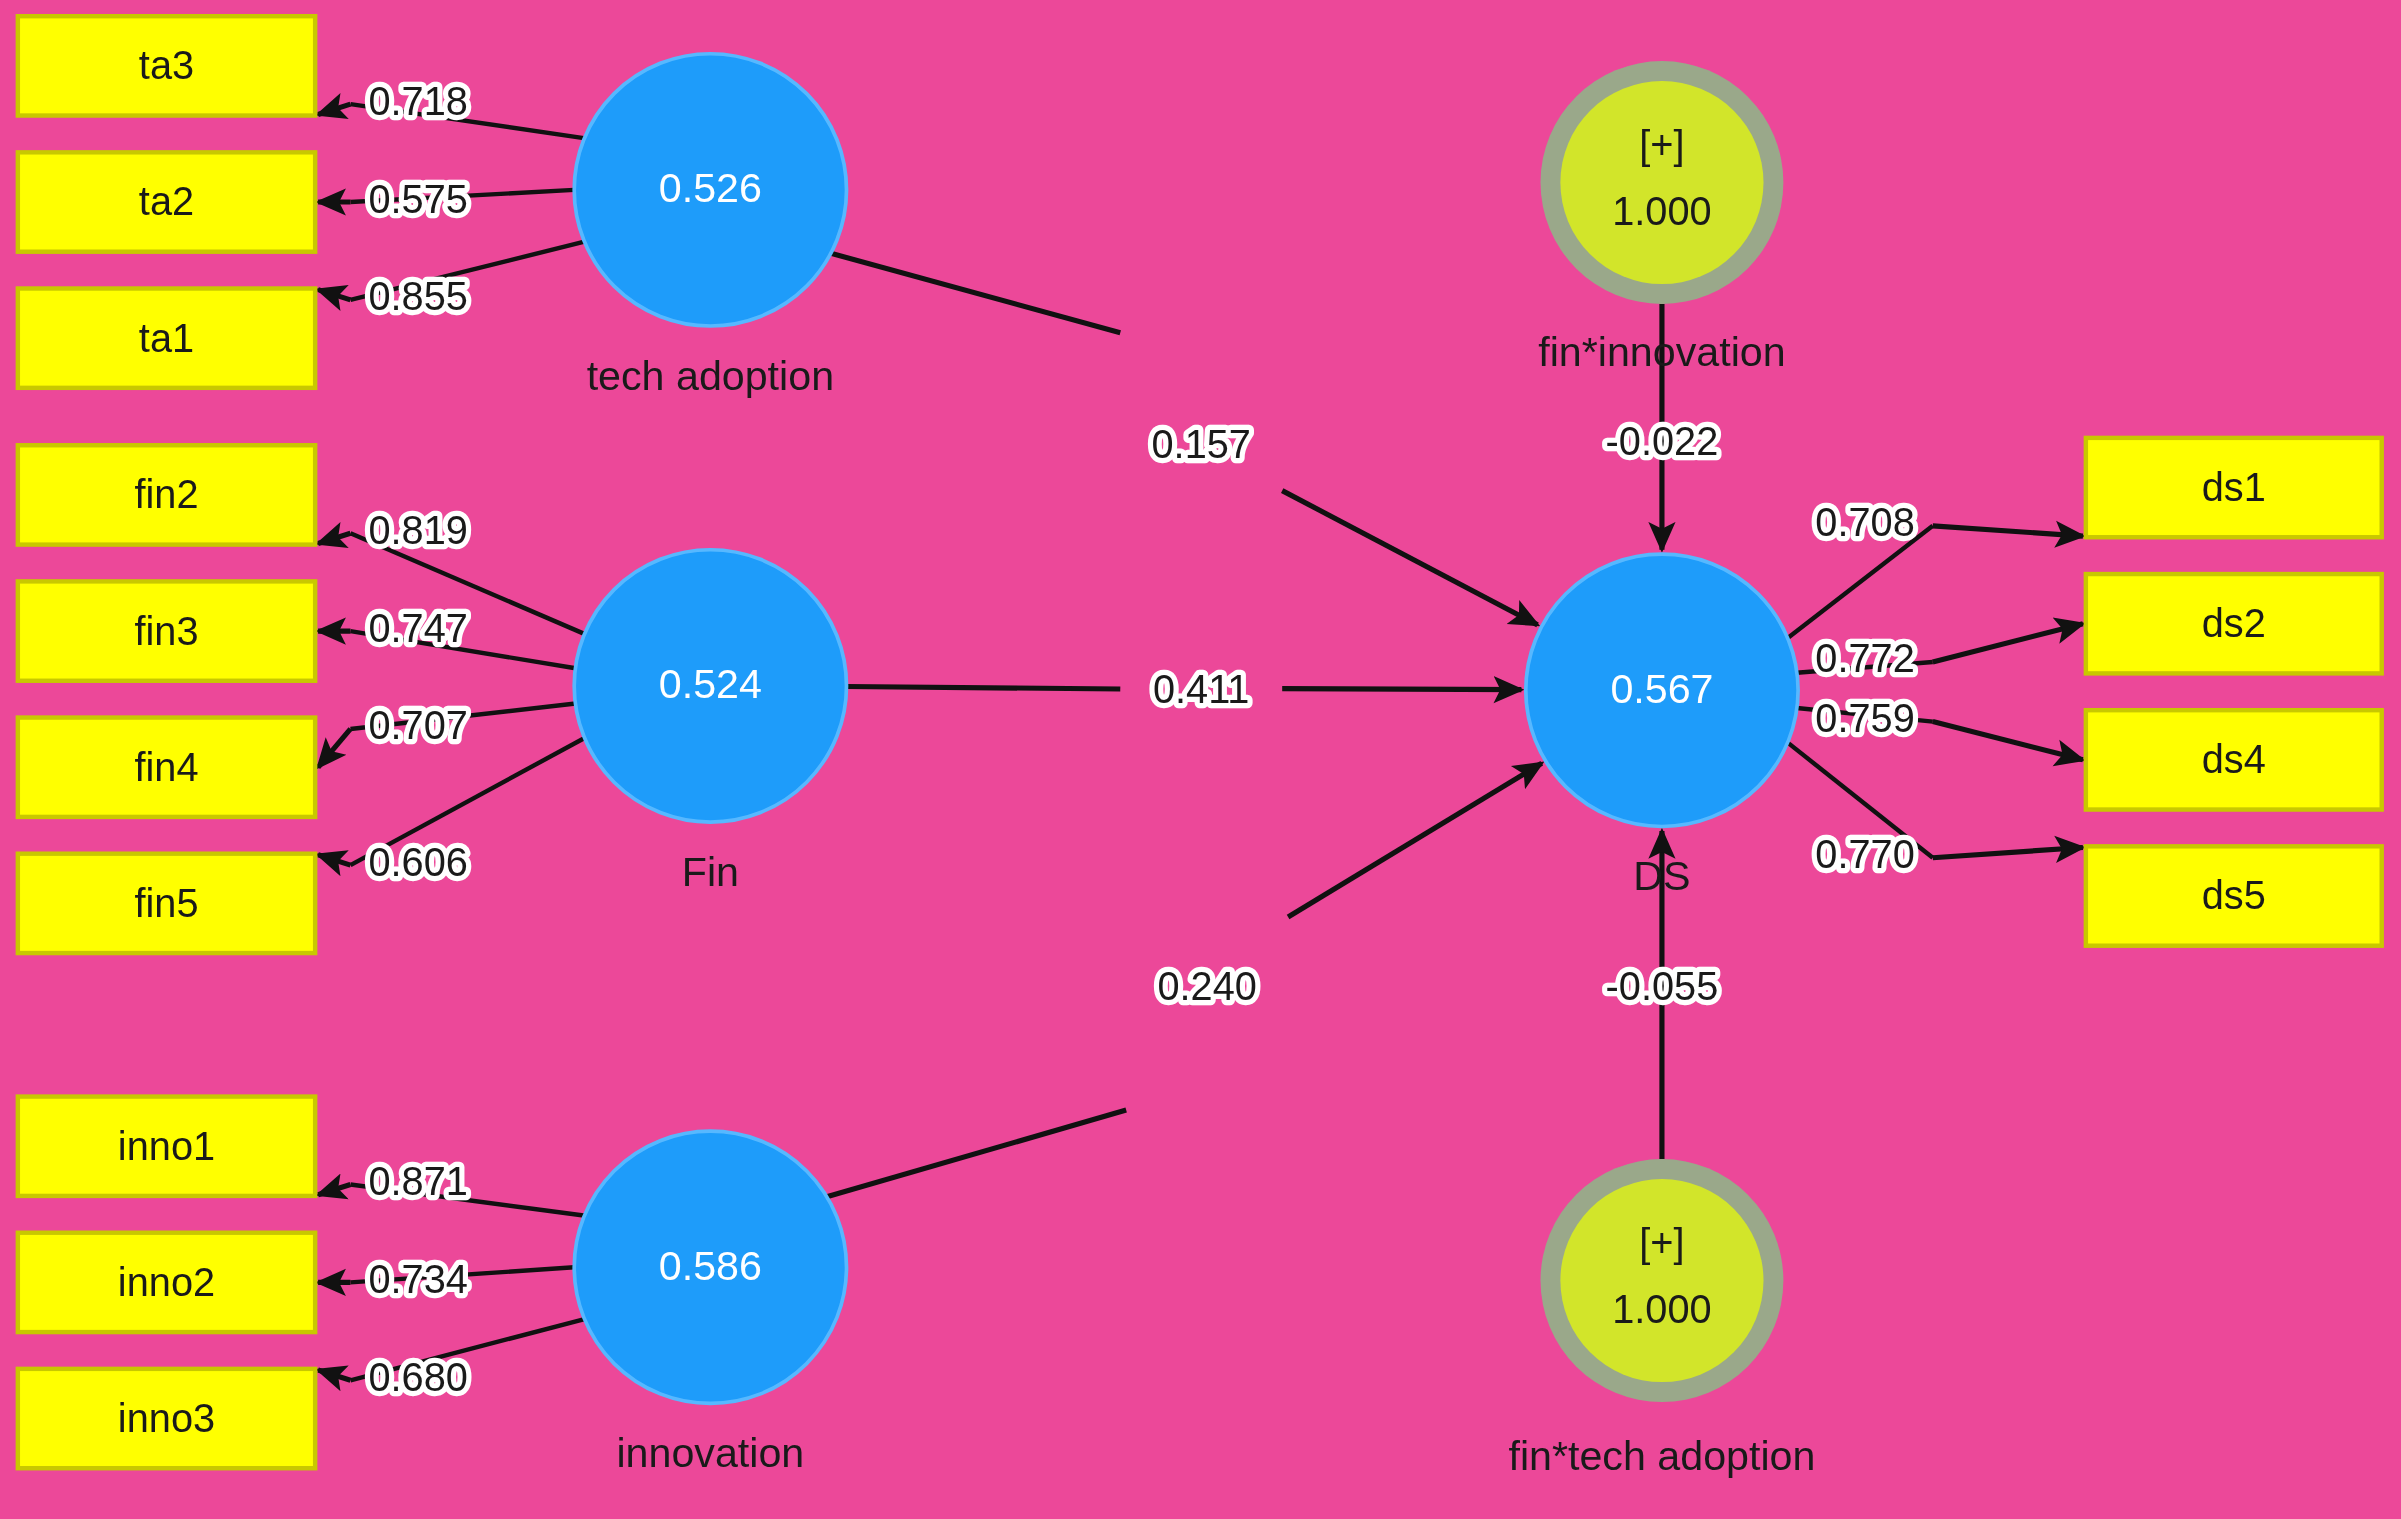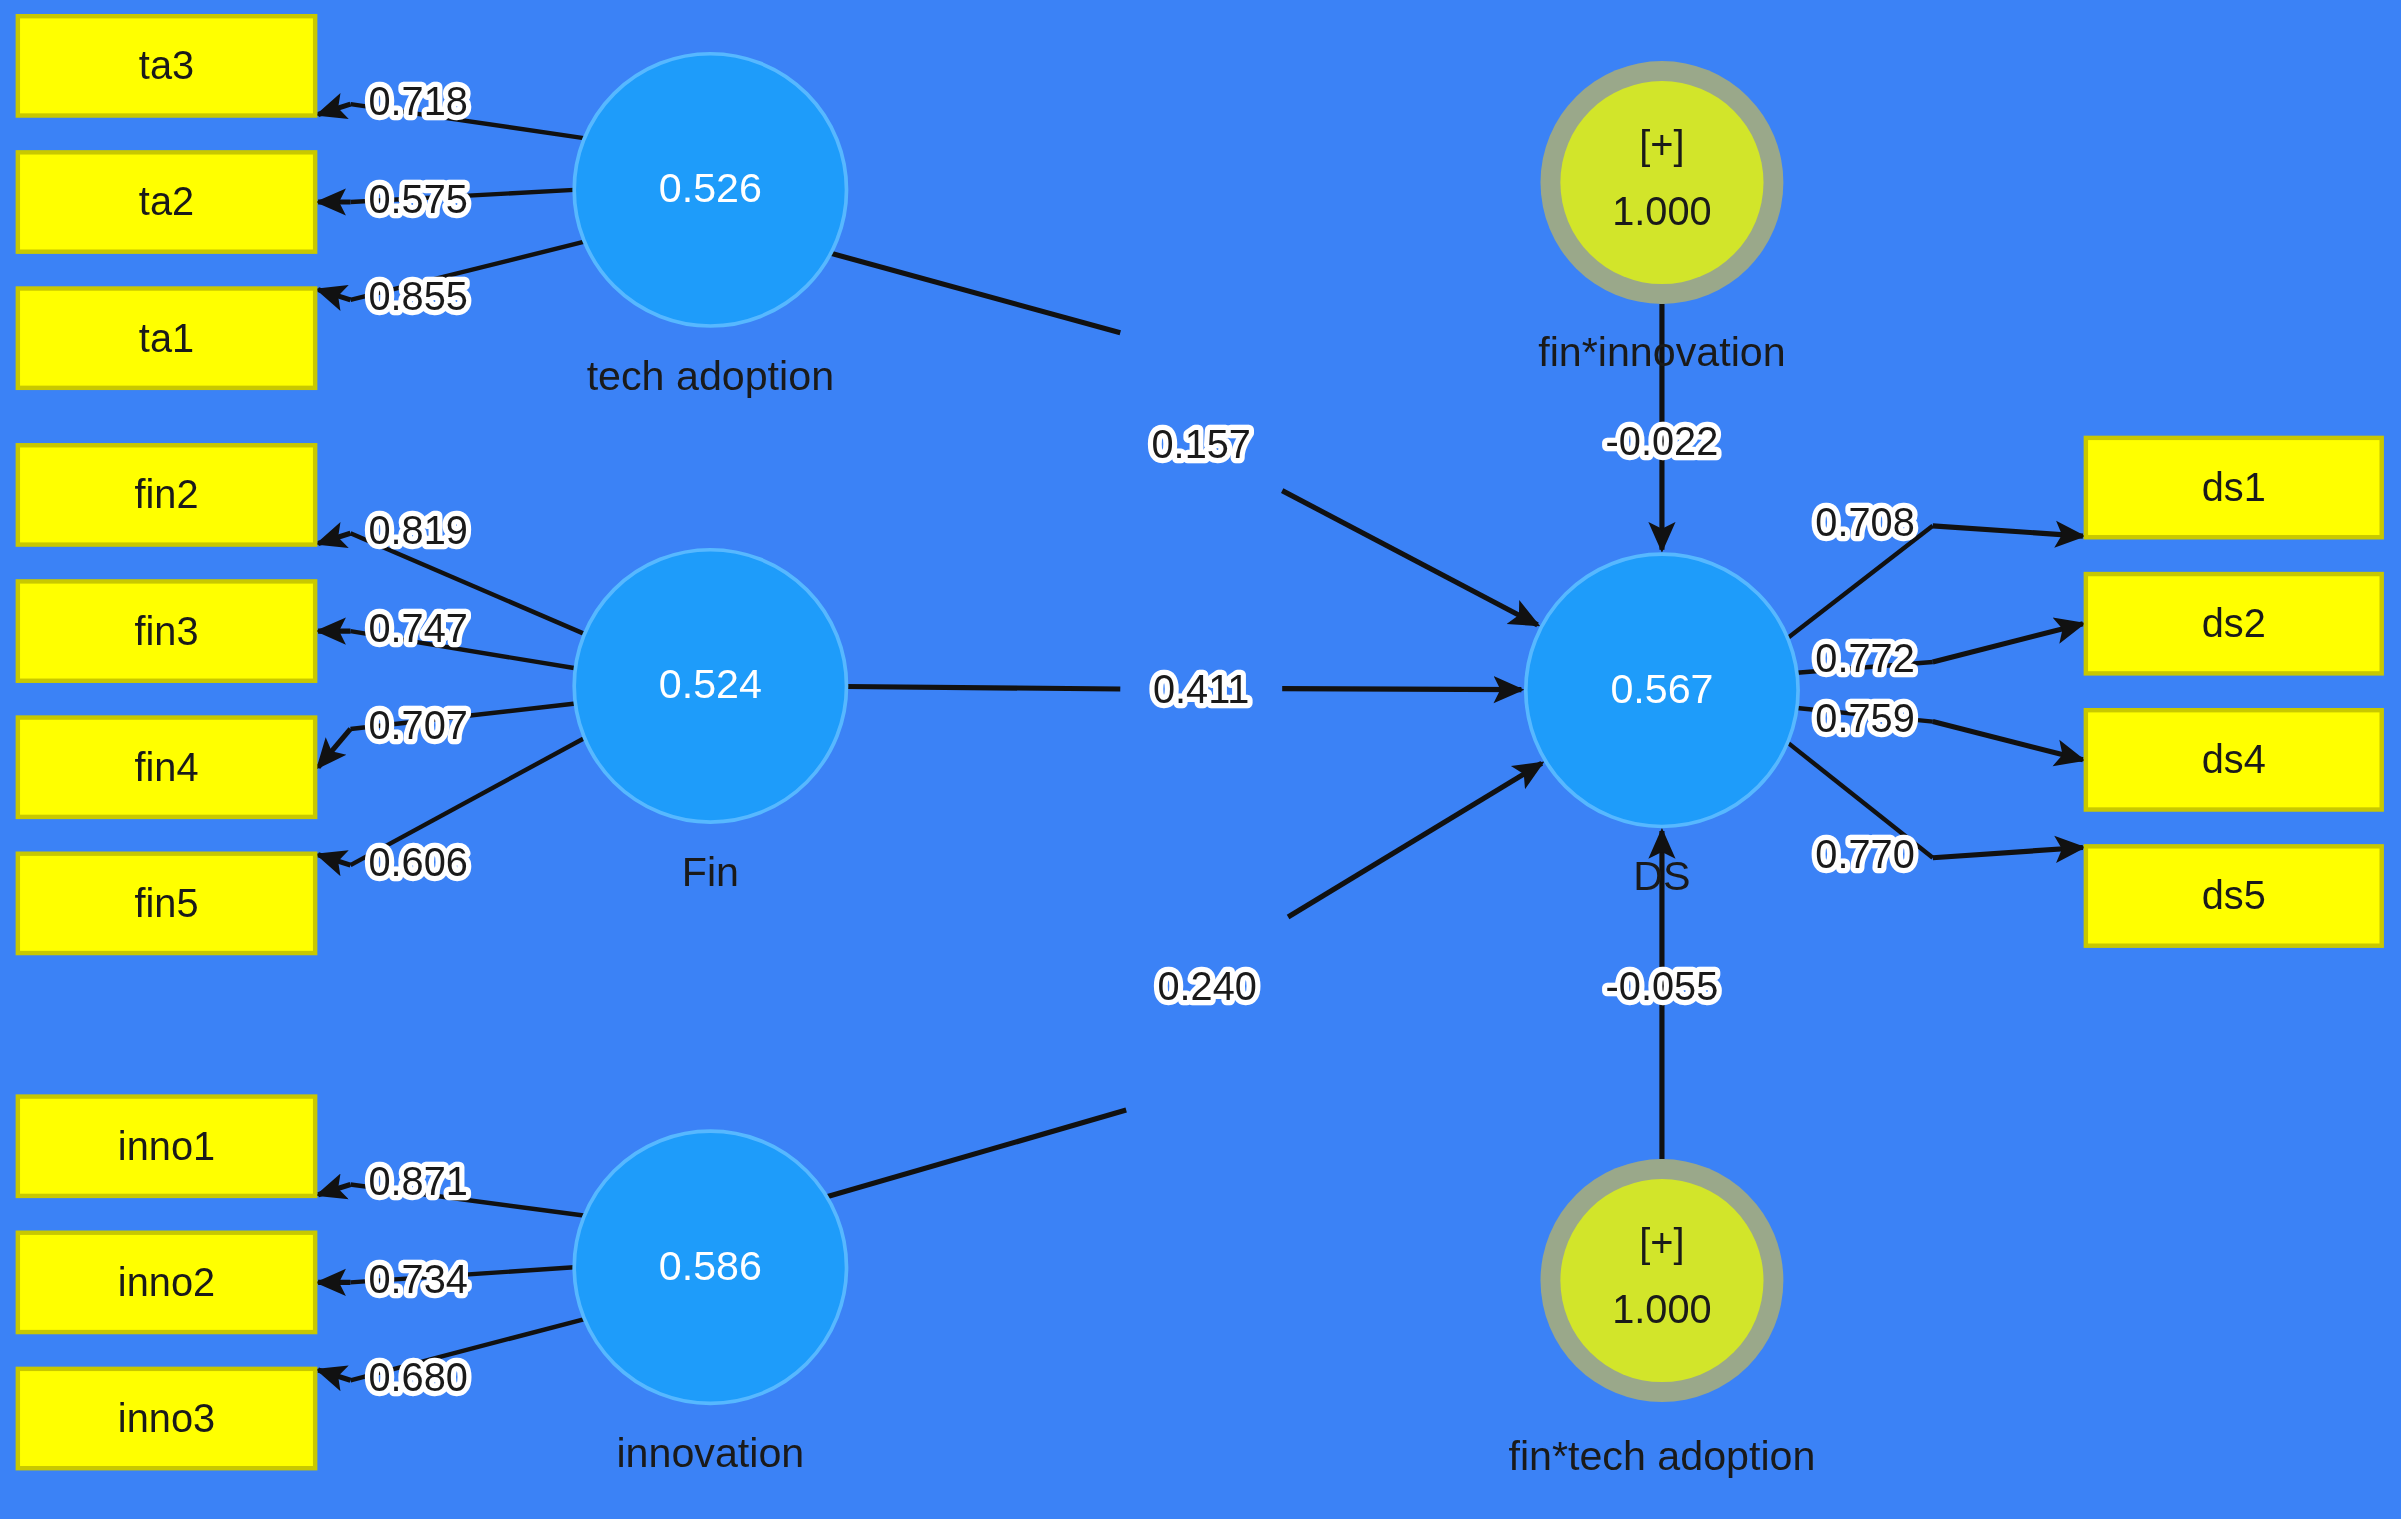--- a/index.html
+++ b/index.html
@@ -7,21 +7,21 @@
     padding: 0;
     background: #ffffff;
   }
   body {
     font-family: "Liberation Sans", sans-serif;
   }
   #diagram-root {
     position: relative;
     width: 2401px;
     height: 1519px;
-    background: #3b82f6;
+    background: #ec4899;
     overflow: hidden;
   }
   svg#sem-canvas {
     display: block;
     width: 2401px;
     height: 1519px;
   }
   .indicator-box-rect {
     fill: #ffff00;
     stroke: #c8c800;

